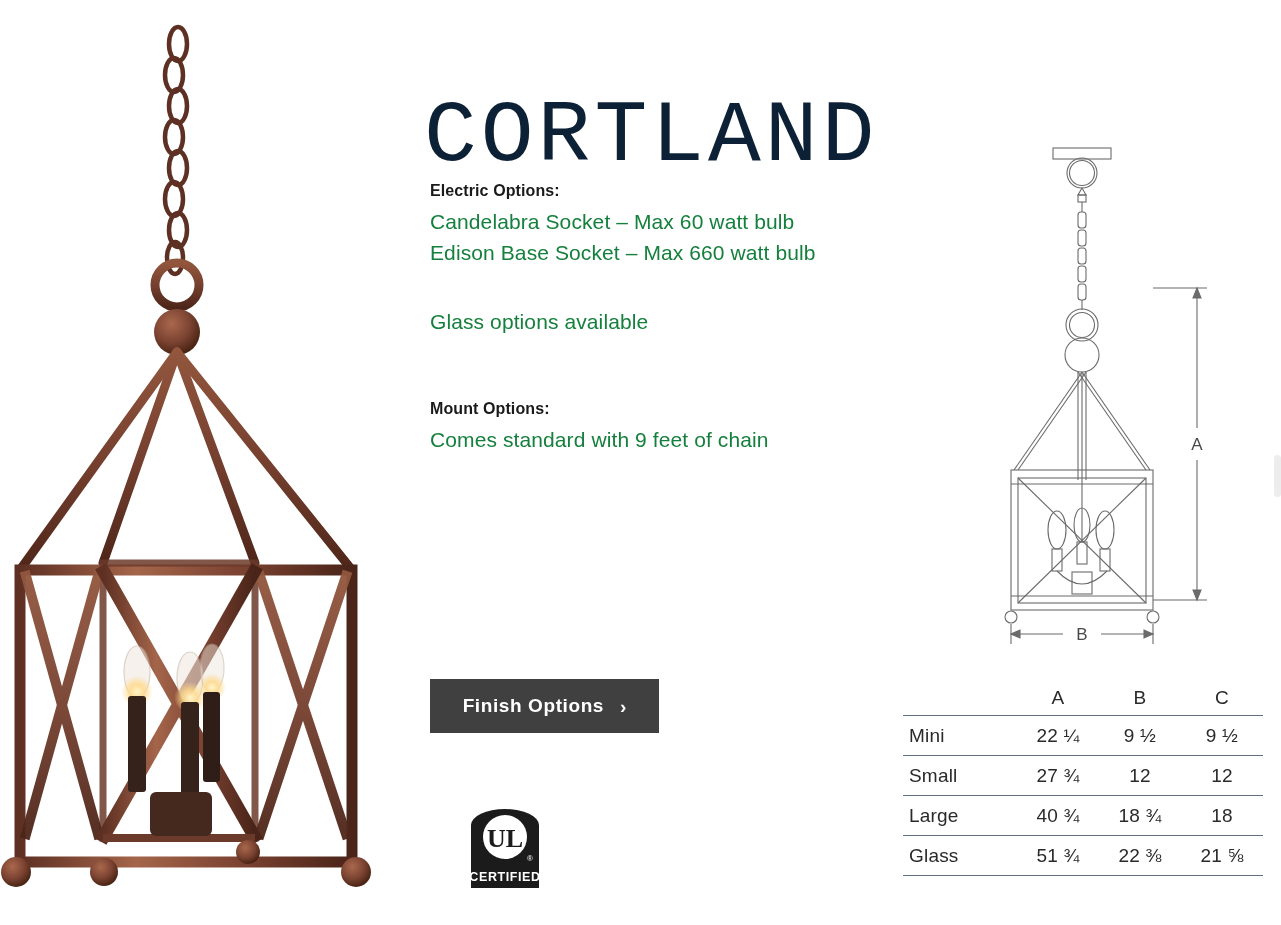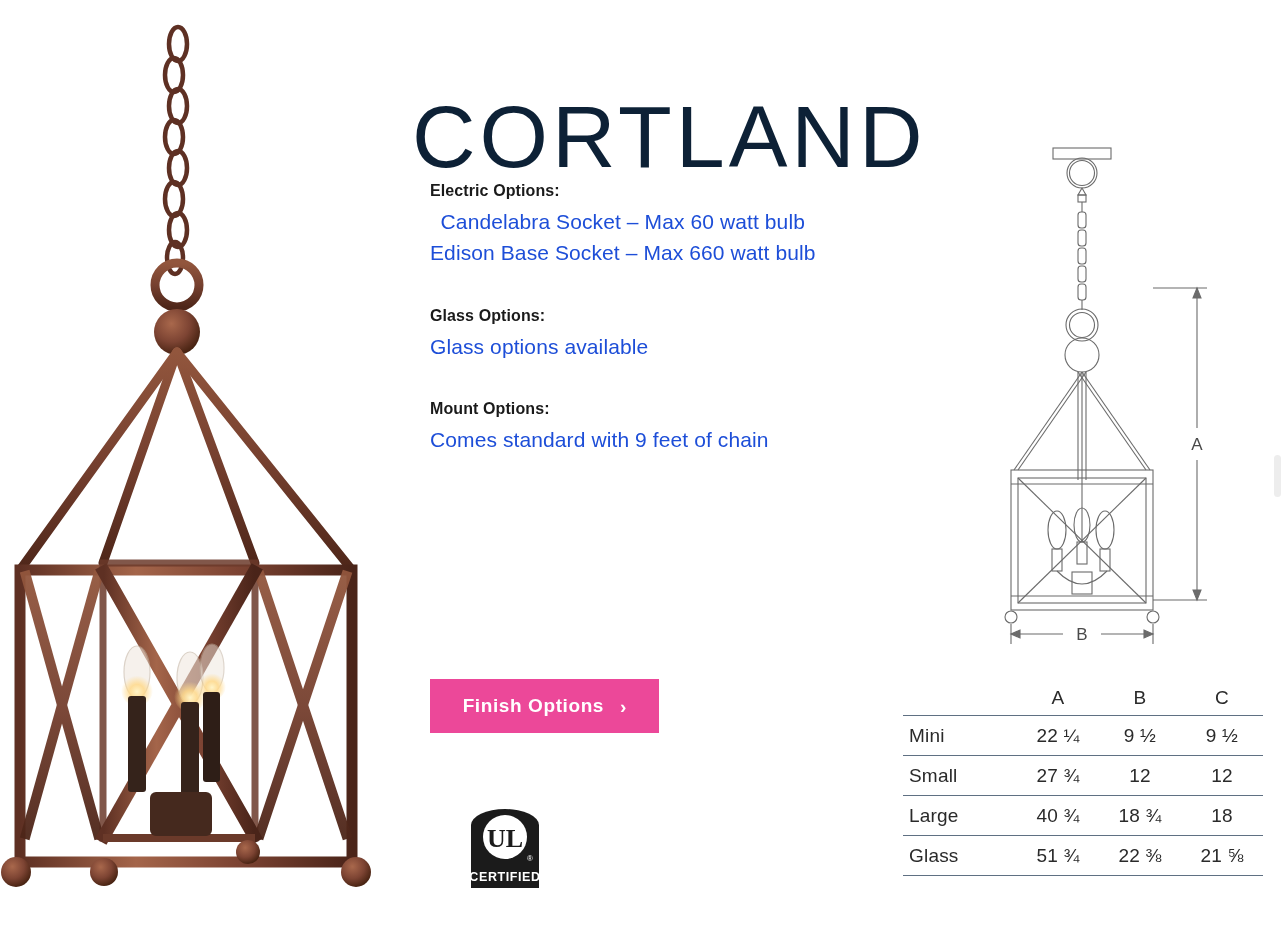--- a/index.html
+++ b/index.html
@@ -21,61 +21,60 @@
     position: absolute;
     left: 0;
     top: 0;
     width: 420px;
     height: 925px;
   }
 
   
   #product-title {
     position: absolute;
-    left: 412px;
+    left: 424px;
     top: 34px;
-    font-family: Liberation Sans, sans-serif;
+    font-family: Liberation Mono, monospace;
     font-size: 88px;
     line-height: 1;
     letter-spacing: 4px;
     font-weight: 400;
     color: #0d2136;
     white-space: nowrap;
   }
 
   
   .spec-block { position: absolute; left: 430px; }
   .spec-heading {
     font-size: 16px;
     font-weight: 700;
     color: #1a1a1a;
     letter-spacing: 0.1px;
     margin-bottom: 7px;
   }
   .spec-line {
     font-size: 21px;
     font-weight: 300;
-    color: #1d4ed8;
+    color: #15803d;
     line-height: 1.47;
     letter-spacing: 0.1px;
     white-space: nowrap;
-    text-align: center;
   }
   #block-electric { top: 182px; }
   #block-glass    { top: 307px; }
   #block-mount    { top: 400px; }
 
   
   #finish-options-button {
     position: absolute;
     left: 430px;
     top: 679px;
     width: 229px;
     height: 54px;
-    background: #ec4899;
+    background: #404040;
     border: none;
     display: flex;
     align-items: center;
     justify-content: center;
     cursor: pointer;
     padding: 0;
   }
   #finish-options-label {
     color: #ffffff;
     font-size: 19px;
@@ -246,21 +245,20 @@
 
 <h1 id="product-title">CORTLAND</h1>
 
 <div class="spec-block" id="block-electric">
   <div class="spec-heading">Electric Options:</div>
   <div class="spec-line">Candelabra Socket – Max 60 watt bulb</div>
   <div class="spec-line">Edison Base Socket – Max 660 watt bulb</div>
 </div>
 
 <div class="spec-block" id="block-glass">
-  <div class="spec-heading">Glass Options:</div>
   <div class="spec-line">Glass options available</div>
 </div>
 
 <div class="spec-block" id="block-mount">
   <div class="spec-heading">Mount Options:</div>
   <div class="spec-line">Comes standard with 9 feet of chain</div>
 </div>
 
 <button id="finish-options-button">
   <span id="finish-options-label">Finish Options</span>

